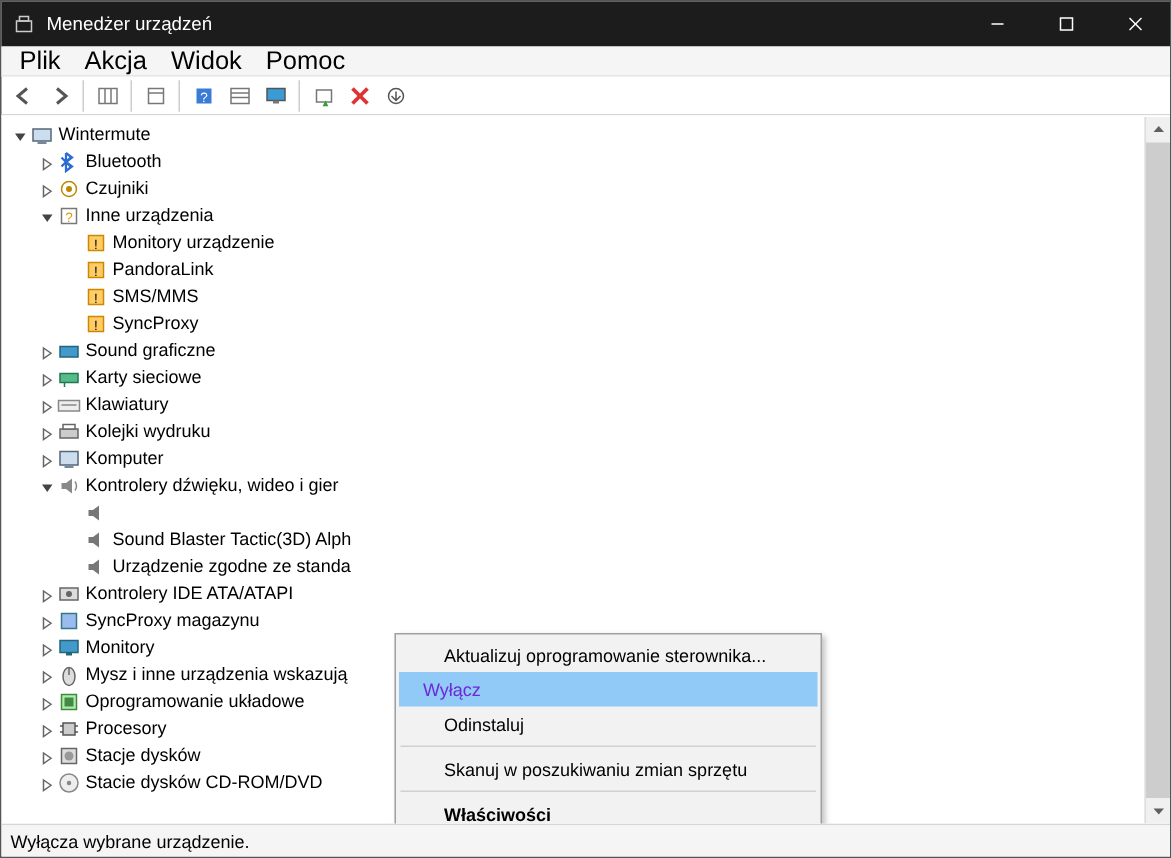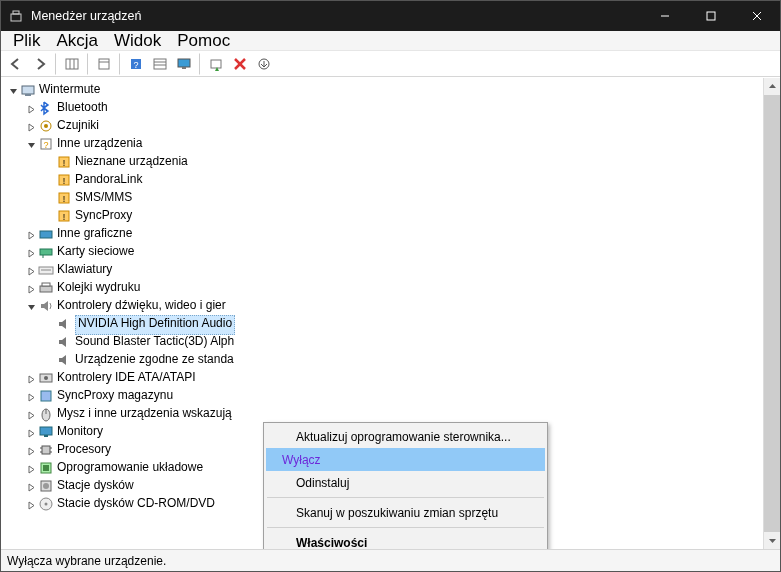--- a/index.html
+++ b/index.html
@@ -196,21 +196,21 @@
           <span class="label">Inne urządzenia</span>
         </div>
         <div class="row" style="padding-left:40px">
           <span class="toggle empty"></span>
           <span class="icon">
             <svg width="16" height="16">
               <rect x="3" y="3" width="10" height="10" fill="#fc6" stroke="#c80"></rect>
               <text x="8" y="12" font-size="9" text-anchor="middle" fill="#000">!</text>
             </svg>
           </span>
-          <span class="label">Nieznane urządzenia</span>
+          <span class="label">Monitory urządzenie</span>
         </div>
         <div class="row" style="padding-left:40px">
           <span class="toggle empty"></span>
           <span class="icon">
             <svg width="16" height="16">
               <rect x="3" y="3" width="10" height="10" fill="#fc6" stroke="#c80"></rect>
               <text x="8" y="12" font-size="9" text-anchor="middle" fill="#000">!</text>
             </svg>
           </span>
           <span class="label">PandoraLink</span>
@@ -239,21 +239,21 @@
           <span class="toggle">
             <svg width="9" height="9">
               <path d="M2 1 L7 4.5 L2 8 Z" fill="none" stroke="#666"></path>
             </svg>
           </span>
           <span class="icon">
             <svg width="16" height="16">
               <rect x="2" y="5" width="12" height="7" fill="#49c" stroke="#267"></rect>
             </svg>
           </span>
-          <span class="label">Inne graficzne</span>
+          <span class="label">Sound graficzne</span>
         </div>
         <div class="row" style="padding-left:22px">
           <span class="toggle">
             <svg width="9" height="9">
               <path d="M2 1 L7 4.5 L2 8 Z" fill="none" stroke="#666"></path>
             </svg>
           </span>
           <span class="icon">
             <svg width="16" height="16">
               <rect x="2" y="5" width="12" height="6" fill="#5b8" stroke="#275"></rect>
@@ -286,39 +286,52 @@
             <svg width="16" height="16">
               <rect x="2" y="6" width="12" height="6" fill="#ccc" stroke="#666"></rect>
               <rect x="4" y="3" width="8" height="3" fill="#fff" stroke="#666"></rect>
             </svg>
           </span>
           <span class="label">Kolejki wydruku</span>
         </div>
         <div class="row" style="padding-left:22px">
           <span class="toggle">
             <svg width="9" height="9">
+              <path d="M2 1 L7 4.5 L2 8 Z" fill="none" stroke="#666"></path>
+            </svg>
+          </span>
+          <span class="icon">
+            <svg width="16" height="16">
+              <rect x="2" y="3" width="12" height="9" fill="#cde" stroke="#567"></rect>
+              <rect x="5" y="12" width="6" height="2" fill="#789"></rect>
+            </svg>
+          </span>
+          <span class="label">Komputer</span>
+        </div>
+        <div class="row" style="padding-left:22px">
+          <span class="toggle">
+            <svg width="9" height="9">
               <path d="M1 2 L8 2 L4.5 7 Z" fill="#444"></path>
             </svg>
           </span>
           <span class="icon">
             <svg width="16" height="16">
               <path d="M3 6 L6 6 L10 3 L10 13 L6 10 L3 10 Z" fill="#888"></path>
               <path d="M12 5 Q14 8 12 11" fill="none" stroke="#888"></path>
             </svg>
           </span>
           <span class="label">Kontrolery dźwięku, wideo i gier</span>
         </div>
         <div class="row" style="padding-left:40px">
           <span class="toggle empty"></span>
           <span class="icon">
             <svg width="16" height="16">
               <path d="M3 6 L6 6 L10 3 L10 13 L6 10 L3 10 Z" fill="#777"></path>
             </svg>
           </span>
-          <span class="label sel">NVIDIA High Definition Audio</span>
         </div>
         <div class="row" style="padding-left:40px">
           <span class="toggle empty"></span>
           <span class="icon">
             <svg width="16" height="16">
               <path d="M3 6 L6 6 L10 3 L10 13 L6 10 L3 10 Z" fill="#777"></path>
             </svg>
           </span>
           <span class="label">Sound Blaster Tactic(3D) Alph</span>
         </div>
@@ -359,70 +372,70 @@
           <span class="label">SyncProxy magazynu</span>
         </div>
         <div class="row" style="padding-left:22px">
           <span class="toggle">
             <svg width="9" height="9">
               <path d="M2 1 L7 4.5 L2 8 Z" fill="none" stroke="#666"></path>
             </svg>
           </span>
           <span class="icon">
             <svg width="16" height="16">
+              <rect x="2" y="3" width="12" height="8" fill="#49c" stroke="#267"></rect>
+              <rect x="6" y="11" width="4" height="2" fill="#267"></rect>
+            </svg>
+          </span>
+          <span class="label">Monitory</span>
+        </div>
+        <div class="row" style="padding-left:22px">
+          <span class="toggle">
+            <svg width="9" height="9">
+              <path d="M2 1 L7 4.5 L2 8 Z" fill="none" stroke="#666"></path>
+            </svg>
+          </span>
+          <span class="icon">
+            <svg width="16" height="16">
               <ellipse cx="8" cy="9" rx="4" ry="6" fill="#ddd" stroke="#666"></ellipse>
               <line x1="8" y1="3" x2="8" y2="8" stroke="#666"></line>
             </svg>
           </span>
           <span class="label">Mysz i inne urządzenia wskazują</span>
         </div>
         <div class="row" style="padding-left:22px">
           <span class="toggle">
             <svg width="9" height="9">
               <path d="M2 1 L7 4.5 L2 8 Z" fill="none" stroke="#666"></path>
             </svg>
           </span>
           <span class="icon">
             <svg width="16" height="16">
-              <rect x="2" y="3" width="12" height="8" fill="#49c" stroke="#267"></rect>
-              <rect x="6" y="11" width="4" height="2" fill="#267"></rect>
-            </svg>
-          </span>
-          <span class="label">Monitory</span>
+              <rect x="3" y="3" width="10" height="10" fill="#aea" stroke="#484"></rect>
+              <rect x="5" y="5" width="6" height="6" fill="#484"></rect>
+            </svg>
+          </span>
+          <span class="label">Oprogramowanie układowe</span>
         </div>
         <div class="row" style="padding-left:22px">
           <span class="toggle">
             <svg width="9" height="9">
               <path d="M2 1 L7 4.5 L2 8 Z" fill="none" stroke="#666"></path>
             </svg>
           </span>
           <span class="icon">
             <svg width="16" height="16">
               <rect x="4" y="4" width="8" height="8" fill="#ccc" stroke="#555"></rect>
               <line x1="2" y1="6" x2="4" y2="6" stroke="#555"></line>
               <line x1="2" y1="10" x2="4" y2="10" stroke="#555"></line>
               <line x1="12" y1="6" x2="14" y2="6" stroke="#555"></line>
               <line x1="12" y1="10" x2="14" y2="10" stroke="#555"></line>
             </svg>
           </span>
           <span class="label">Procesory</span>
-        </div>
-        <div class="row" style="padding-left:22px">
-          <span class="toggle">
-            <svg width="9" height="9">
-              <path d="M2 1 L7 4.5 L2 8 Z" fill="none" stroke="#666"></path>
-            </svg>
-          </span>
-          <span class="icon">
-            <svg width="16" height="16">
-              <rect x="3" y="3" width="10" height="10" fill="#aea" stroke="#484"></rect>
-              <rect x="5" y="5" width="6" height="6" fill="#484"></rect>
-            </svg>
-          </span>
-          <span class="label">Oprogramowanie układowe</span>
         </div>
         <div class="row" style="padding-left:22px">
           <span class="toggle">
             <svg width="9" height="9">
               <path d="M2 1 L7 4.5 L2 8 Z" fill="none" stroke="#666"></path>
             </svg>
           </span>
           <span class="icon">
             <svg width="16" height="16">
               <rect x="3" y="3" width="10" height="10" fill="#ddd" stroke="#666"></rect>

